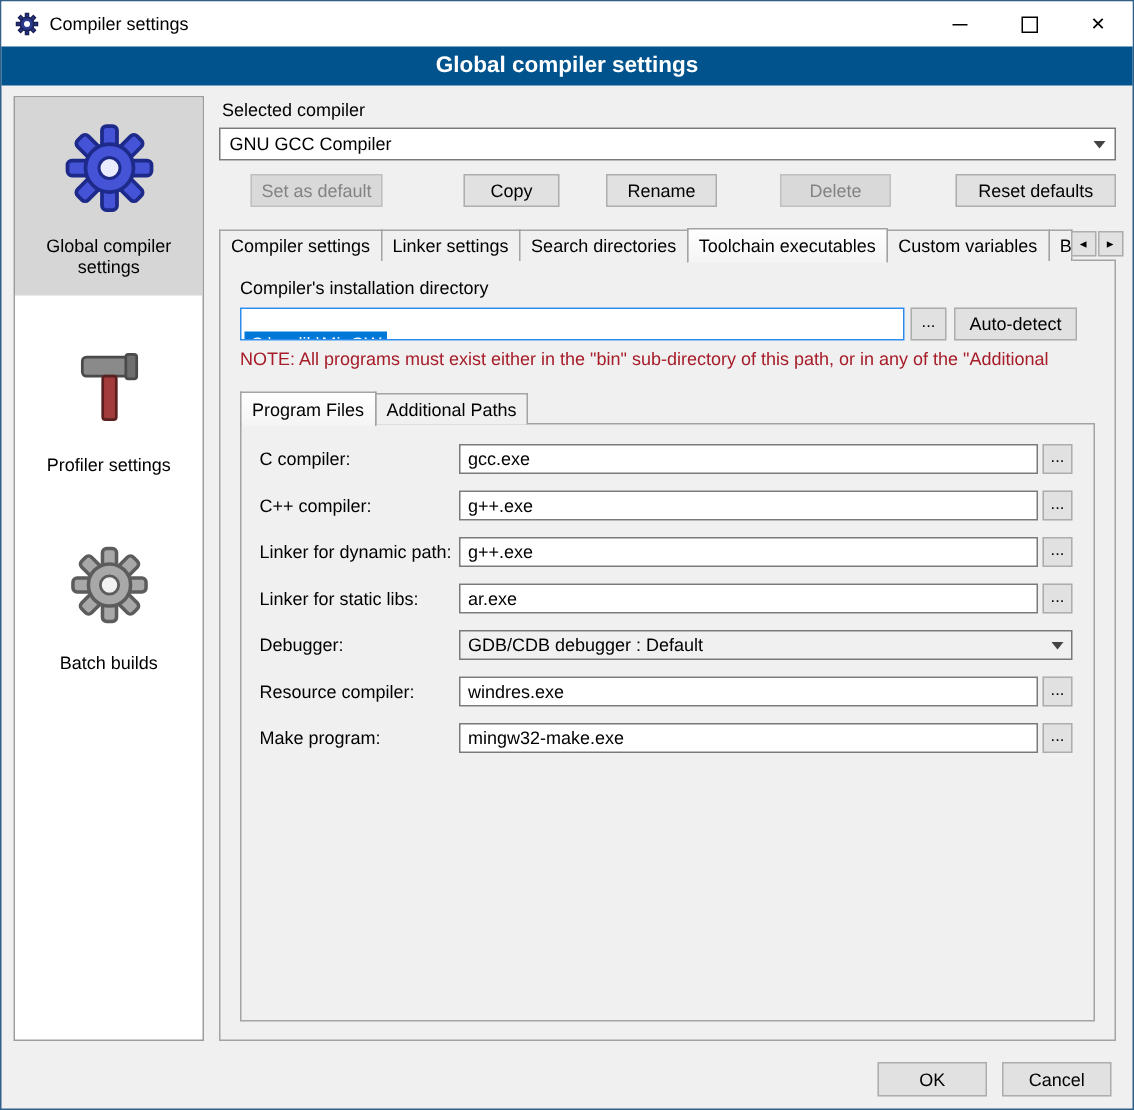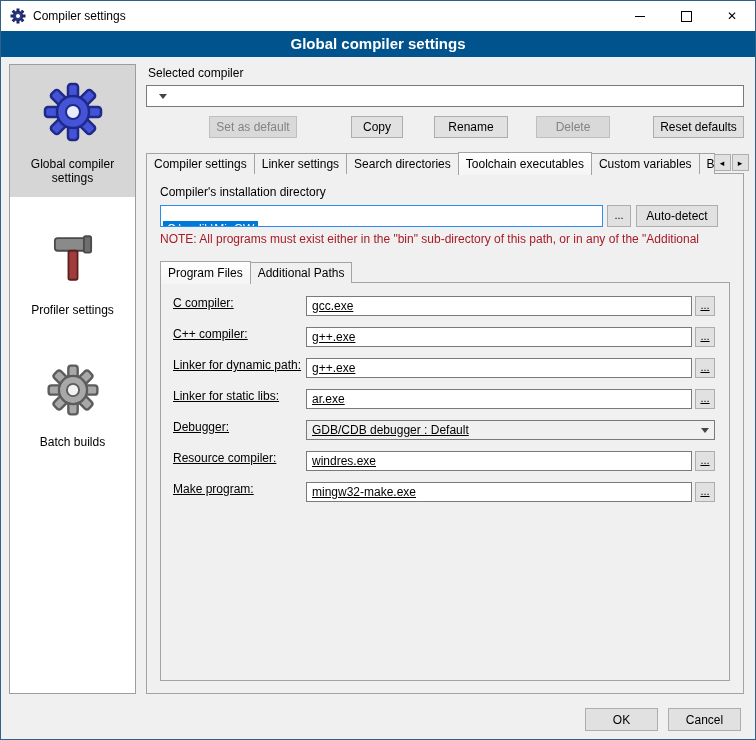--- a/index.html
+++ b/index.html
@@ -31,24 +31,24 @@
   .section-label{margin:2px 0 5px 2px;}
 
   .combobox{box-sizing:border-box;height:22px;border:1px solid #7a7a7a;background:#fff;display:flex;align-items:center;padding:0 6px;}
   .cb-text{flex:1;white-space:nowrap;overflow:hidden;}
   .cb-arrow{width:0;height:0;border-left:4px solid transparent;border-right:4px solid transparent;border-top:5px solid #444;margin-left:6px;flex:0 0 auto;}
 
   .btn{box-sizing:border-box;height:22px;background:#e1e1e1;border:1px solid #adadad;font-size:12px;font-family:inherit;padding:0 6px;color:#000;}
   .btn.disabled{background:#d9d9d9;border-color:#bfbfbf;color:#838383;}
   .btn-row{display:flex;justify-content:flex-end;margin-top:9px;gap:28px;}
   .w-setdef{width:88px;margin-right:26px;}
-  .w-copy{width:52px;margin-right:3px;}
-  .w-rename{width:74px;margin-right:0;}
+  .w-copy{width:64px;margin-right:3px;}
+  .w-rename{width:74px;margin-right:14px;}
   .w-del{width:74px;margin-right:15px;}
-  .w-reset{width:91px;}
+  .w-reset{width:107px;}
 
   
   .tabstrip{display:flex;align-items:flex-end;margin-top:14px;position:relative;z-index:2;}
   .tab{box-sizing:border-box;height:21px;line-height:20px;padding:0 7px;background:#f0f0f0;border:1px solid #a3a3a3;border-bottom:none;margin-right:-1px;white-space:nowrap;}
   .tab.active{background:linear-gradient(#ffffff,#f4f4f4);height:23px;line-height:22px;margin-bottom:-1px;position:relative;z-index:3;}
   .tab.clipped{max-width:40px;overflow:hidden;}
   .tab-arrows{margin-left:auto;display:flex;gap:1px;align-self:flex-start;margin-top:2px;}
   .arrow-btn{width:17px;height:17px;box-sizing:border-box;background:#e1e1e1;border:1px solid #adadad;font-size:9px;display:flex;align-items:center;justify-content:center;padding:0;font-family:inherit;}
 
   .tabpanel{flex:1;border:1px solid #a3a3a3;background:#f0f0f0;padding:11px 13px 12px;display:flex;flex-direction:column;min-height:0;margin-top:-1px;}
@@ -56,21 +56,21 @@
   .dir-row{display:flex;align-items:center;padding-right:12px;}
   .dir-input{flex:1;box-sizing:border-box;height:22px;border:1px solid #2d8ceb;background:#fff;display:flex;align-items:center;padding:0 2px;overflow:hidden;}
   .selected-text{background:#0078d7;color:#fff;padding:1px 4px;white-space:nowrap;margin-top:26px;}
   .ellipsis{box-sizing:border-box;background:#e1e1e1;border:1px solid #adadad;font-size:11px;display:flex;align-items:center;justify-content:center;padding:0 0 3px 0;font-family:inherit;}
   .dir-row .ellipsis{width:24px;height:22px;margin-left:4px;flex:0 0 auto;}
   .autodetect{width:82px;height:22px;margin-left:5px;flex:0 0 auto;}
   .note{margin-top:5px;color:#a61c28;white-space:nowrap;overflow:hidden;}
 
   .subtabstrip{display:flex;align-items:flex-end;margin-top:15px;position:relative;z-index:2;}
   .subpanel{flex:1;border:1px solid #a3a3a3;margin-top:-1px;padding:13px 12px 13px 12px;display:flex;flex-direction:column;gap:11px;min-height:0;}
-  .field-row{display:flex;height:20px;flex:0 0 auto;padding-right:2px;text-decoration:underline;}
+  .field-row{display:flex;align-items:center;height:20px;flex:0 0 auto;padding-right:2px;}
   .field-label{width:133px;flex:0 0 133px;}
   .field-input{flex:1;box-sizing:border-box;height:20px;border:1px solid #7a7a7a;background:#fff;display:flex;align-items:center;padding:0 5px;white-space:nowrap;overflow:hidden;}
   .field-row .ellipsis{width:20px;height:20px;margin-left:3px;flex:0 0 auto;}
   .field-select{flex:1;box-sizing:border-box;height:20px;border:1px solid #7a7a7a;background:#f0f0f0;display:flex;align-items:center;padding:0 5px;}
   .field-select .cb-arrow{margin-left:auto;}
 
   
   .footer{flex:0 0 auto;height:39px;box-sizing:border-box;display:flex;justify-content:flex-end;gap:10px;padding:8px 14px 0 0;}
   .footer .btn{width:73px;height:23px;}
 </style>
@@ -151,20 +151,21 @@
         </span>
         <div class="side-label">Batch builds</div>
       </div>
     </div>
 
     <div class="main">
 
       <div class="section-label">Selected compiler</div>
 
       <div class="combobox">
+        <span class="cb-text">GNU GCC Compiler</span>
         <span class="cb-arrow"></span>
       </div>
 
       <div class="btn-row">
         <button class="btn disabled w-setdef">Set as default</button>
         <button class="btn w-copy">Copy</button>
         <button class="btn w-rename">Rename</button>
         <button class="btn disabled w-del">Delete</button>
         <button class="btn w-reset">Reset defaults</button>
       </div>

